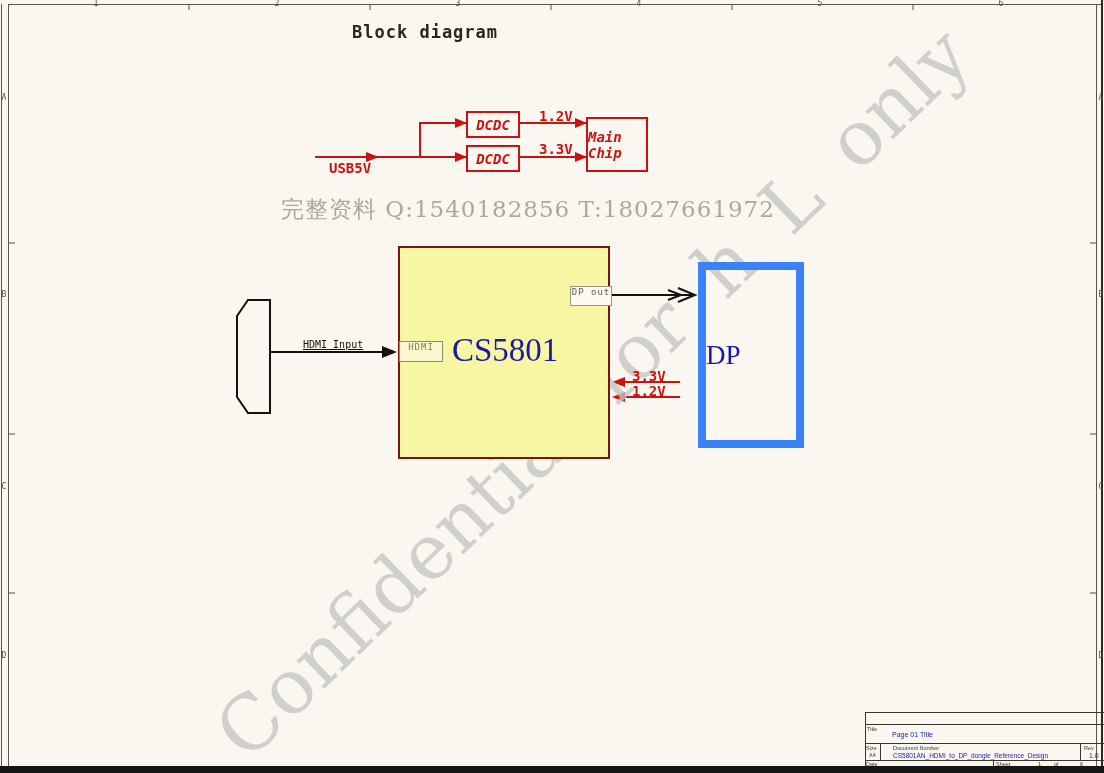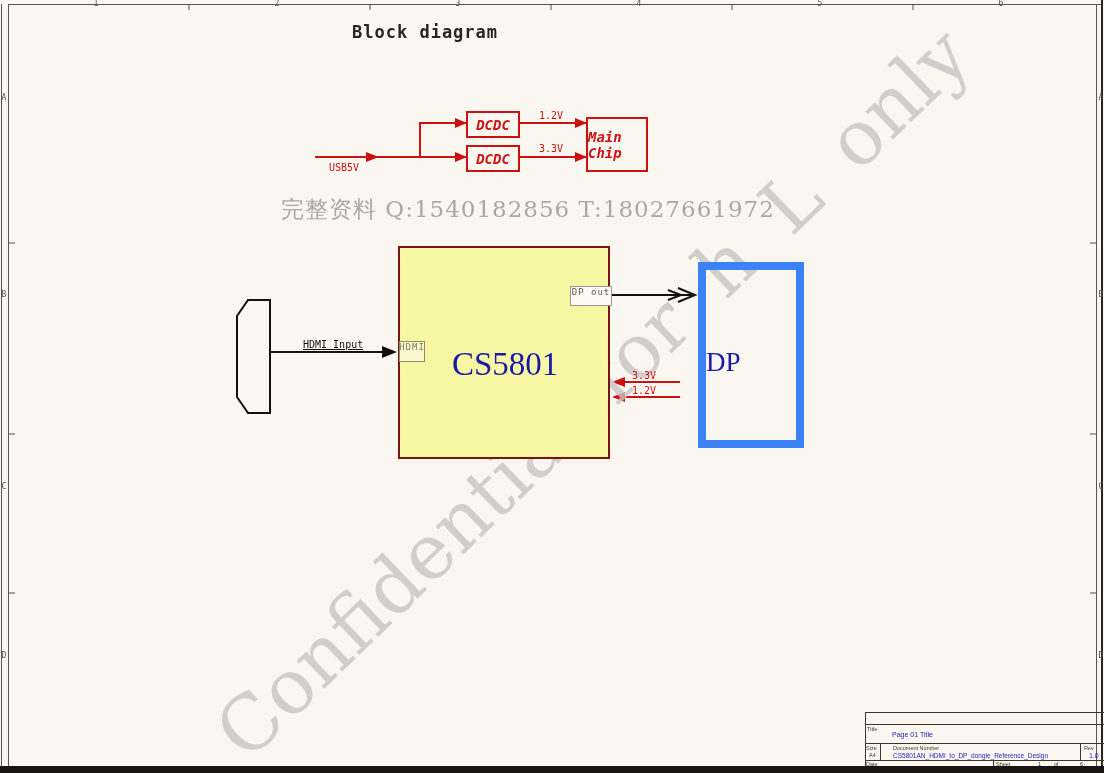--- a/index.html
+++ b/index.html
@@ -7,28 +7,28 @@
     width:1104px;height:773px;position:relative;overflow:hidden;
     background:#faf7f1;
     font-family:"DejaVu Sans Mono","Liberation Mono",monospace;
   }
   .abs{position:absolute;}
   
   .zone-num{font-size:8px;color:#55504a;width:10px;text-align:center;line-height:8px;}
   .zone-letter{font-size:8px;color:#55504a;width:8px;text-align:center;line-height:8px;}
   
   .sheet-title{font-size:17px;font-weight:bold;color:#2b2420;letter-spacing:1px;}
-  .net-label{font-size:10px;font-weight:normal;color:#cc1111;white-space:nowrap;line-height:10px;}
+  .net-label{font-size:14px;font-weight:bold;color:#cc1111;white-space:nowrap;line-height:10px;}
   .black-label{font-size:10px;font-weight:normal;color:#14110e;white-space:nowrap;line-height:10px;text-decoration:underline;}
   
   .red-box{border:2px solid #cc1111;display:flex;align-items:center;justify-content:center;
            font-size:14px;font-weight:bold;color:#cc1111;background:transparent;box-sizing:border-box;font-style:italic;}
   .chip-box{background:#f7f6a3;border:2px solid #7a1412;box-sizing:border-box;}
   .dp-box{border:8px solid #3b82f6;box-sizing:border-box;display:flex;align-items:center;justify-content:flex-start;}
-  .chip-name{font-family:"Liberation Serif","DejaVu Serif",serif;color:#1a1aa6;margin-top:14px;}
+  .chip-name{font-family:"Liberation Serif","DejaVu Serif",serif;color:#1a1aa6;}
   .port-box{box-sizing:border-box;display:flex;justify-content:center;
             font-size:9px;letter-spacing:1px;}
   
   .wm-contact{font-family:"DejaVu Serif","Liberation Serif",serif;font-size:23px;
               color:#aba8a3;letter-spacing:1px;white-space:nowrap;}
   .wm-diag{font-family:"DejaVu Serif","Liberation Serif",serif;font-size:76px;
            color:#c8c6c2;opacity:.8;white-space:nowrap;word-spacing:18px;
            transform:rotate(-44deg);transform-origin:0 0;}
   
   .tb-label{font-size:5.5px;color:#3a3530;line-height:6px;white-space:nowrap;
@@ -128,21 +128,21 @@
   <span>Main Chip</span>
 </div>
 
 <div class="abs wm-contact" style="left:281px;top:194px">完整资料 Q:1540182856 T:18027661972</div>
 
 <div class="abs black-label" style="left:303px;top:340px">HDMI Input</div>
 
 <div class="abs chip-box" style="left:398px;top:246px;width:212px;height:213px"></div>
 <div class="abs chip-name" style="left:452px;top:332px;font-size:33px">CS5801</div>
 
-<div class="abs port-box" style="left:399px;top:341px;width:26px;height:21px;border:1px solid #8f8c64;background:#faf8cf;color:#7c7a52">
+<div class="abs port-box" style="left:399px;top:341px;width:44px;height:21px;border:1px solid #8f8c64;background:#faf8cf;color:#7c7a52">
   <span>HDMI</span>
 </div>
 <div class="abs port-box" style="left:570px;top:286px;width:42px;height:20px;border:1px solid #9a968e;background:#fcfaf3;color:#5d5a54">
   <span>DP out</span>
 </div>
 
 <div class="abs net-label" style="left:632px;top:371px">3.3V</div>
 <div class="abs net-label" style="left:632px;top:386px">1.2V</div>
 
 <div class="abs dp-box" style="left:698px;top:262px;width:106px;height:186px">

